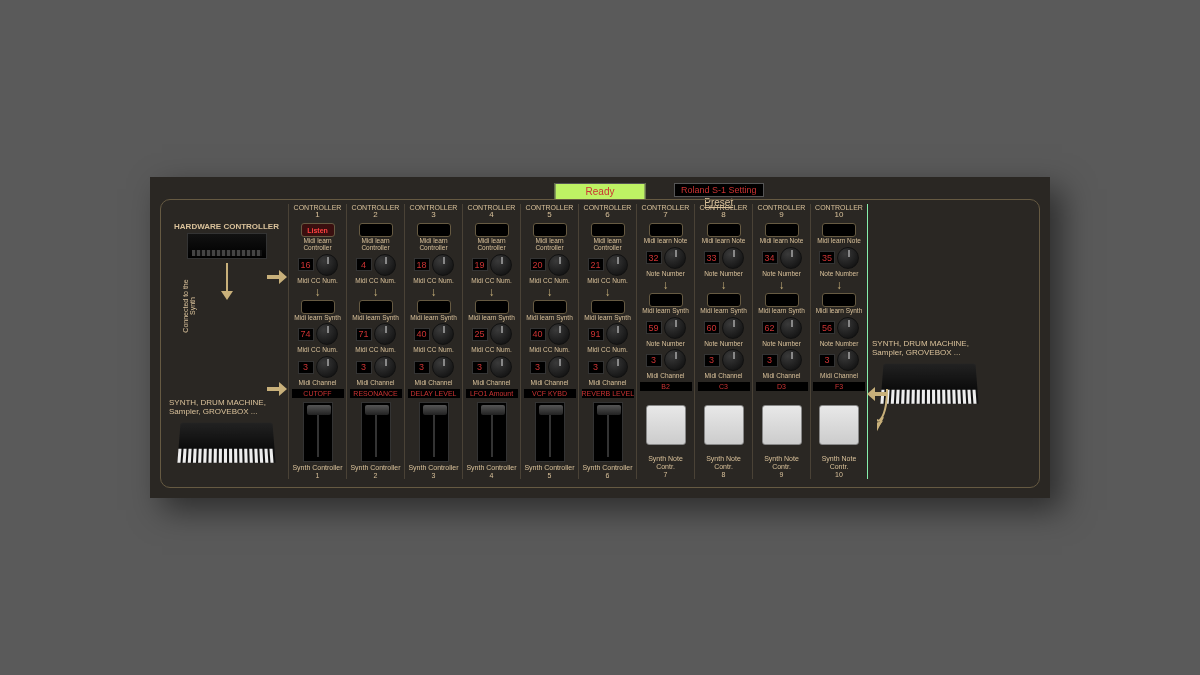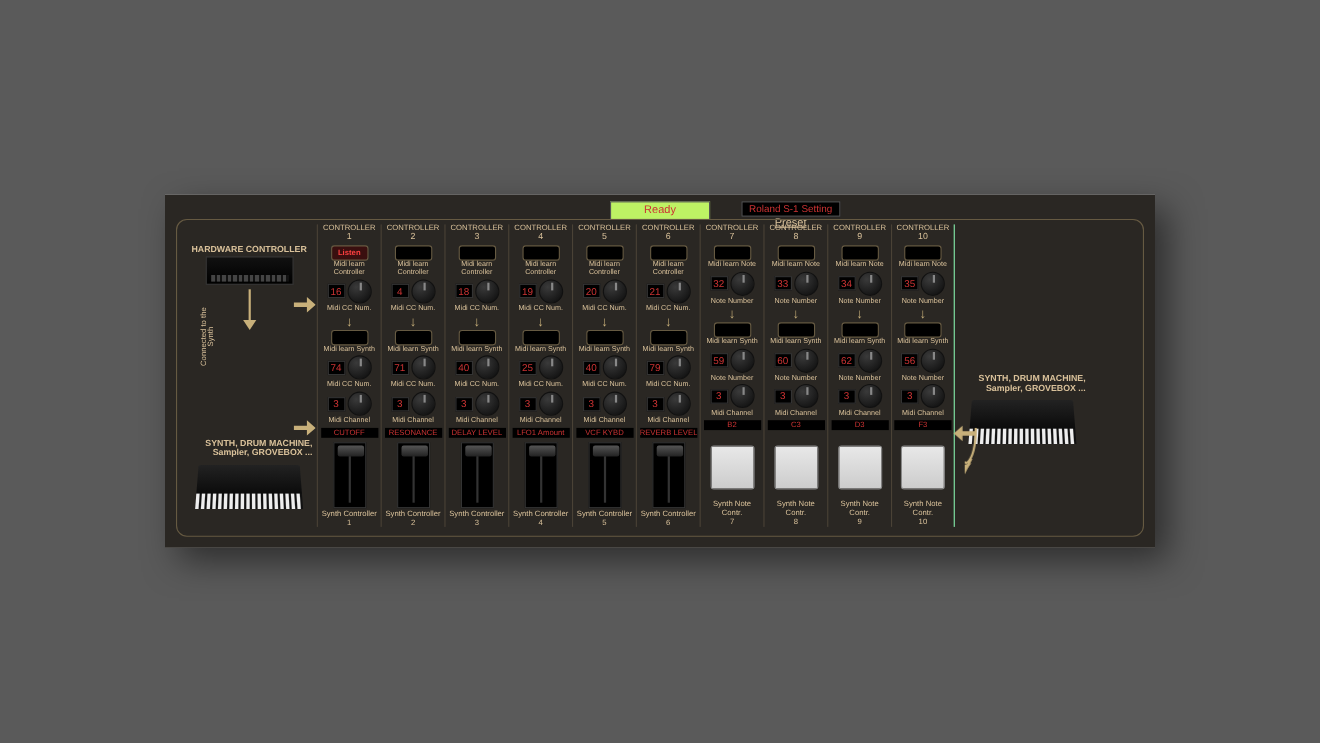--- a/index.html
+++ b/index.html
@@ -146,22 +146,22 @@
     transform: rotate(-90deg);
     position: absolute;
     left: -10px;
     top: 95px;
     width: 60px;
     text-align: center;
   }
   .synth-label {
     color: #d9c19a;
     font-size: 8px;
-    font-weight: bold;
-    text-align: right;
+    font-weight: normal;
+    text-align: left;
     margin-top: 95px;
     line-height: 1.2;
   }
   .synth-img {
     width: 95px;
     height: 42px;
     margin: 4px auto 0;
     position: relative;
     background: linear-gradient(#222, #000);
     border-radius: 2px;
@@ -542,21 +542,21 @@
             <div class="mini-label">Midi learn Controller</div>
             <div class="knob-row">
               <div class="val-box">21</div>
               <div class="knob"></div>
             </div>
             <div class="mini-label">Midi CC Num.</div>
             <div class="arrow-mini">↓</div>
             <div class="listen-btn"></div>
             <div class="mini-label">Midi learn Synth</div>
             <div class="knob-row">
-              <div class="val-box">79</div>
+              <div class="val-box">91</div>
               <div class="knob"></div>
             </div>
             <div class="mini-label">Midi CC Num.</div>
             <div class="knob-row">
               <div class="val-box">3</div>
               <div class="knob"></div>
             </div>
             <div class="mini-label">Midi Channel</div>
             <div class="param-name">REVERB LEVEL</div>
             <div class="fader-slot">

